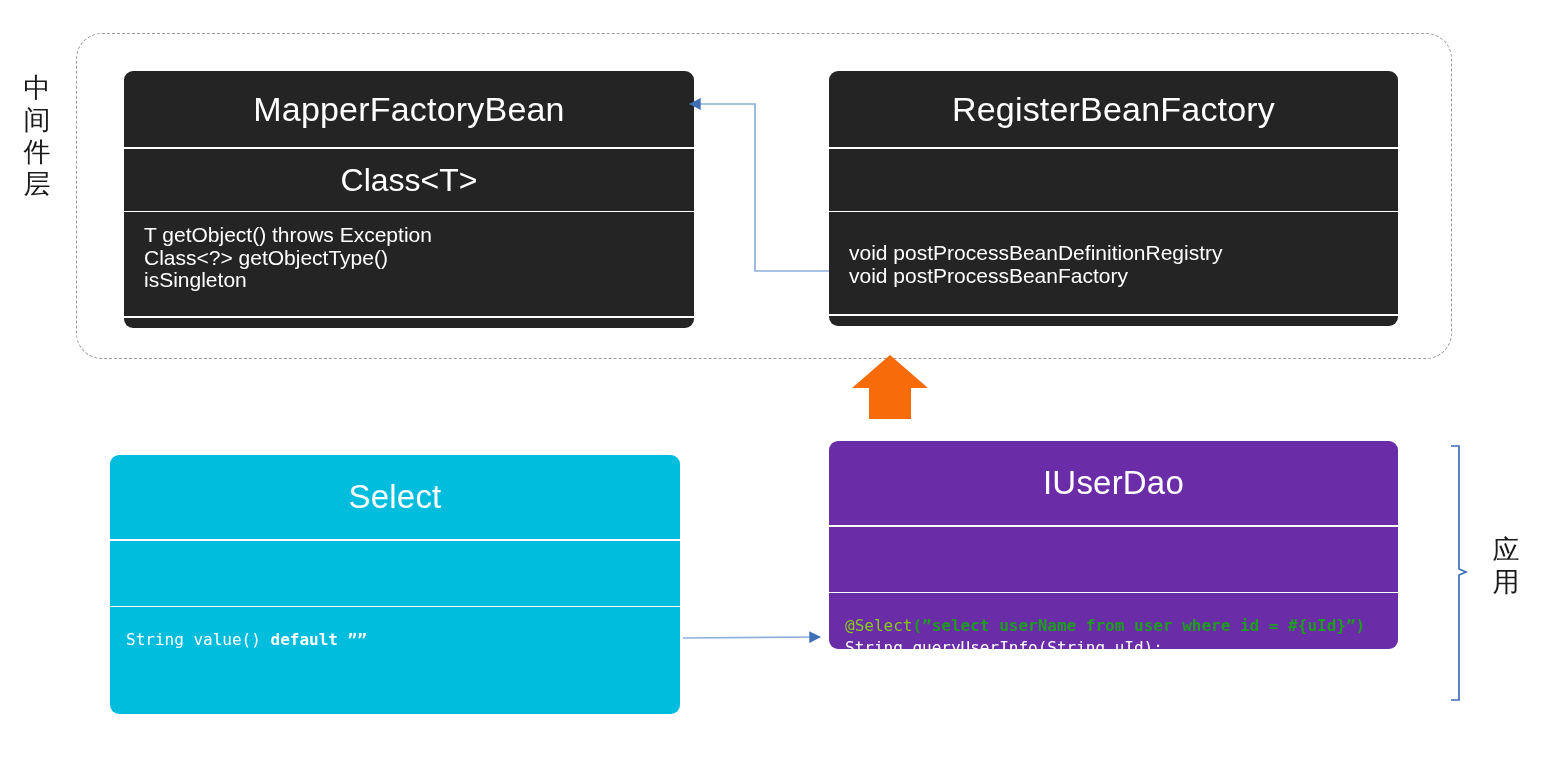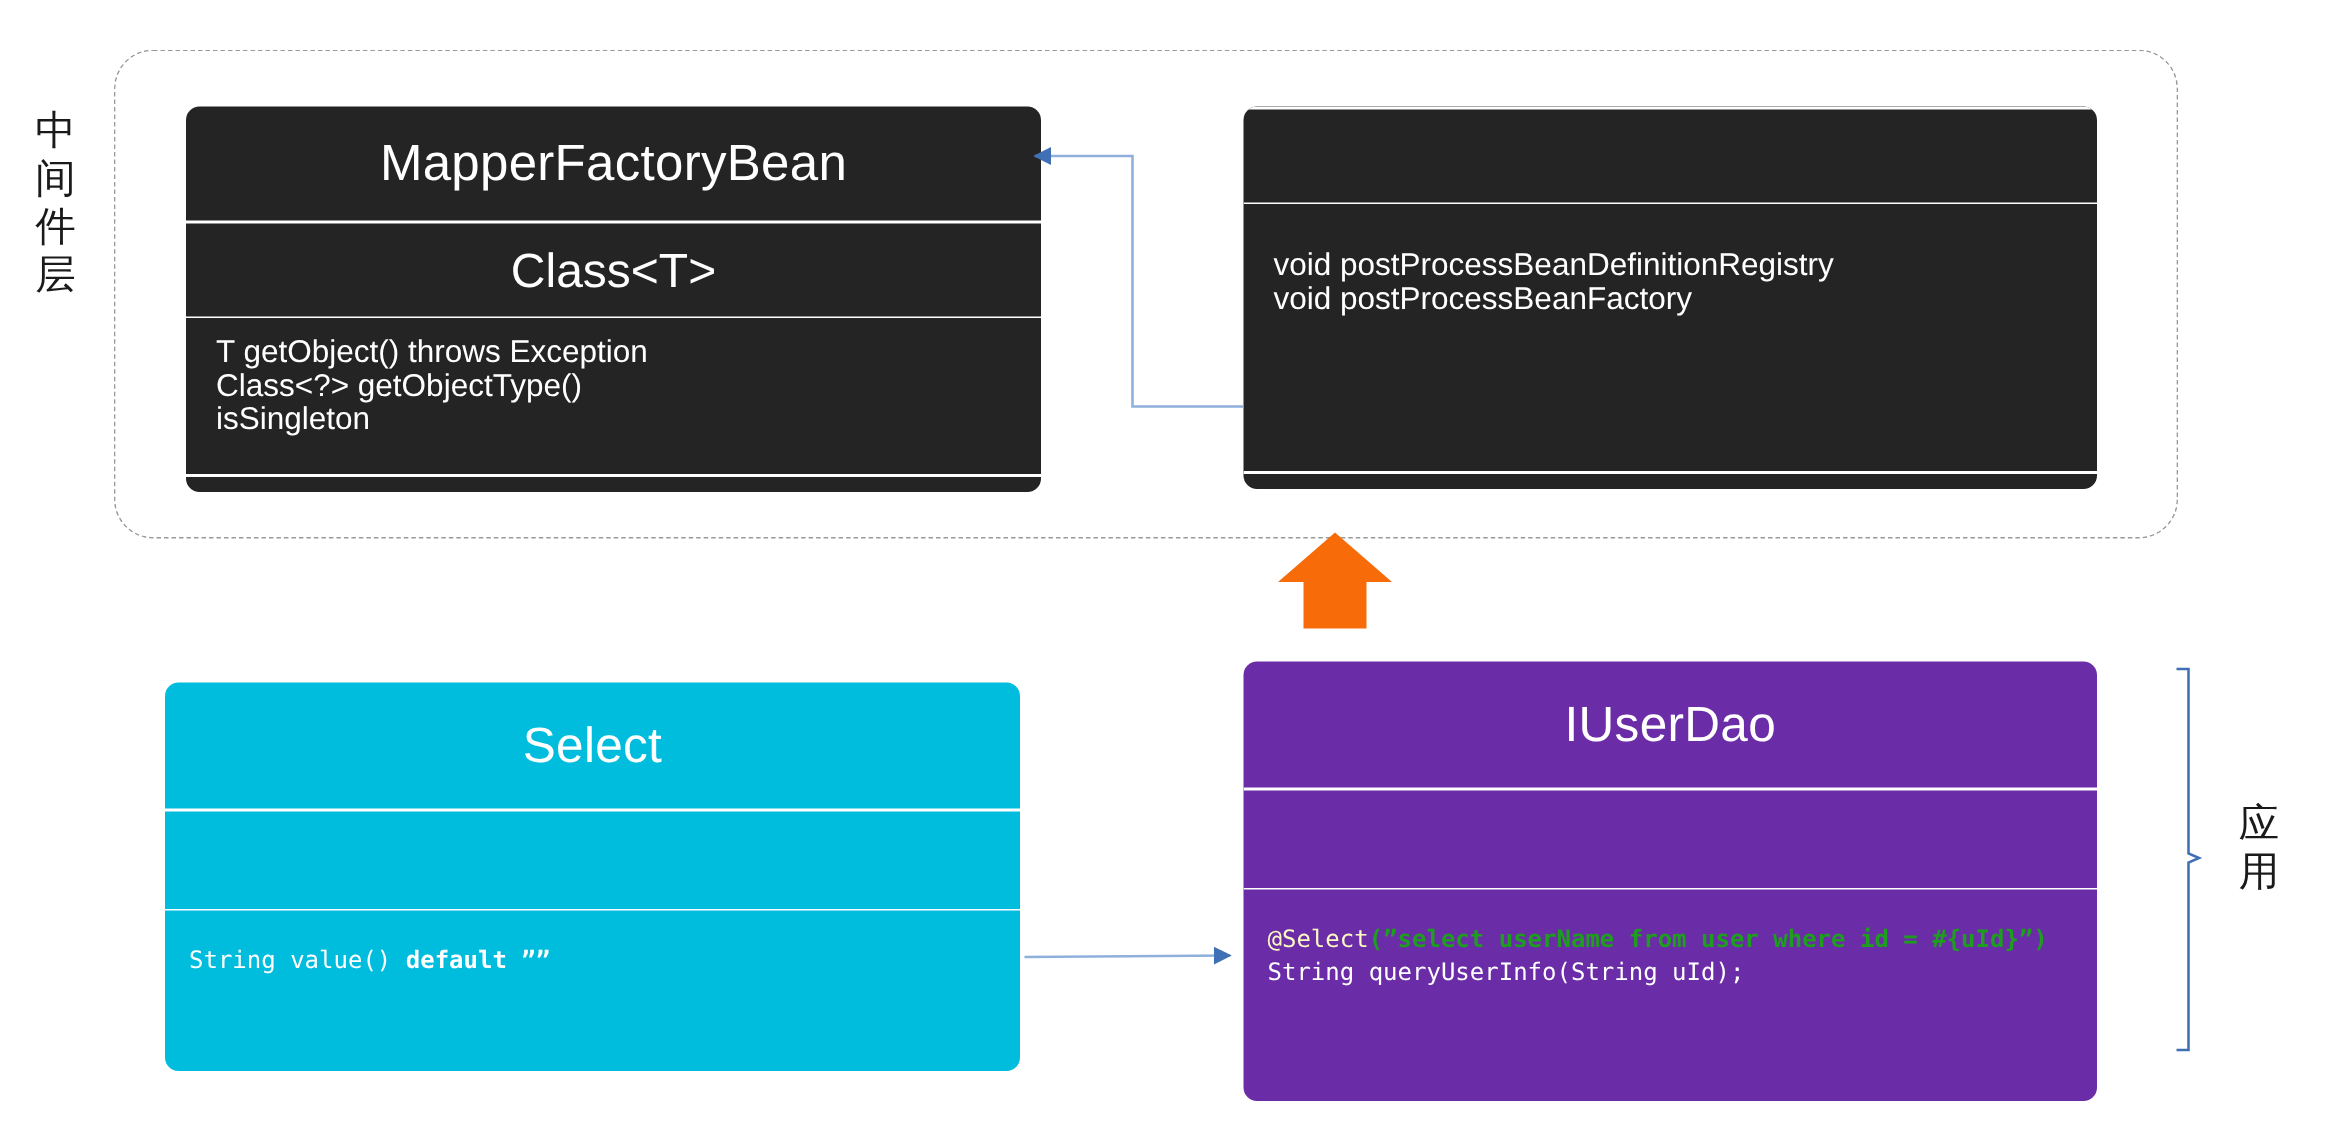--- a/index.html
+++ b/index.html
@@ -121,21 +121,21 @@
     height: 84px;
   }
   .uml.purple .empty-mid { height: 65px; }
   .uml.purple .members {
     font-size: 16px;
     line-height: 22px;
     padding-top: 22px;
     font-family: "DejaVu Sans Mono", "Liberation Mono", monospace;
   }
 
-  .tok-anno { color: #fef9c3; }
+  .tok-anno { color: #84cc16; }
   .tok-str  { color: #1e9e1e; font-weight: bold; }
   .bold     { font-weight: bold; }
 
   
   #connectors {
     position: absolute;
     left: 0; top: 0;
     width: 1564px;
     height: 761px;
     pointer-events: none;
@@ -176,41 +176,42 @@
     <div class="divider"></div>
     <div class="section members">
       <div class="line">T getObject() throws Exception</div>
       <div class="line">Class&lt;?&gt; getObjectType()</div>
       <div class="line">isSingleton</div>
     </div>
     <div class="divider" style="position:absolute; bottom:10px;"></div>
   </div>
 
   <div class="uml dark" style="left:829px; top:71px; width:569px; height:255px;">
+    <div class="title">RegisterBeanFactory</div>
     <div class="divider"></div>
     <div class="empty-mid"></div>
     <div class="divider"></div>
     <div class="section members" style="padding-top:30px;">
       <div class="line">void postProcessBeanDefinitionRegistry</div>
       <div class="line">void postProcessBeanFactory</div>
     </div>
     <div class="divider" style="position:absolute; bottom:10px;"></div>
   </div>
 
   <div class="uml cyan" style="left:110px; top:441px; width:570px; height:259px;">
     <div class="title">Select</div>
     <div class="divider"></div>
     <div class="empty-mid"></div>
     <div class="divider"></div>
     <div class="section members">
       <div class="line"><span>String value() </span><span class="bold">default</span><span class="bold"> ””</span></div>
     </div>
   </div>
 
-  <div class="uml purple" style="left:829px; top:441px; width:569px; height:293px;">
+  <div class="uml purple" style="left:829px; top:441px; width:569px; height:208px;">
     <div class="title">IUserDao</div>
     <div class="divider"></div>
     <div class="empty-mid"></div>
     <div class="divider"></div>
     <div class="section members">
       <div class="line"><span class="tok-anno">@Select</span><span class="tok-str">(”select userName from user where id = #{uId}”)</span></div>
       <div class="line">String queryUserInfo(String uId);</div>
     </div>
   </div>
 

